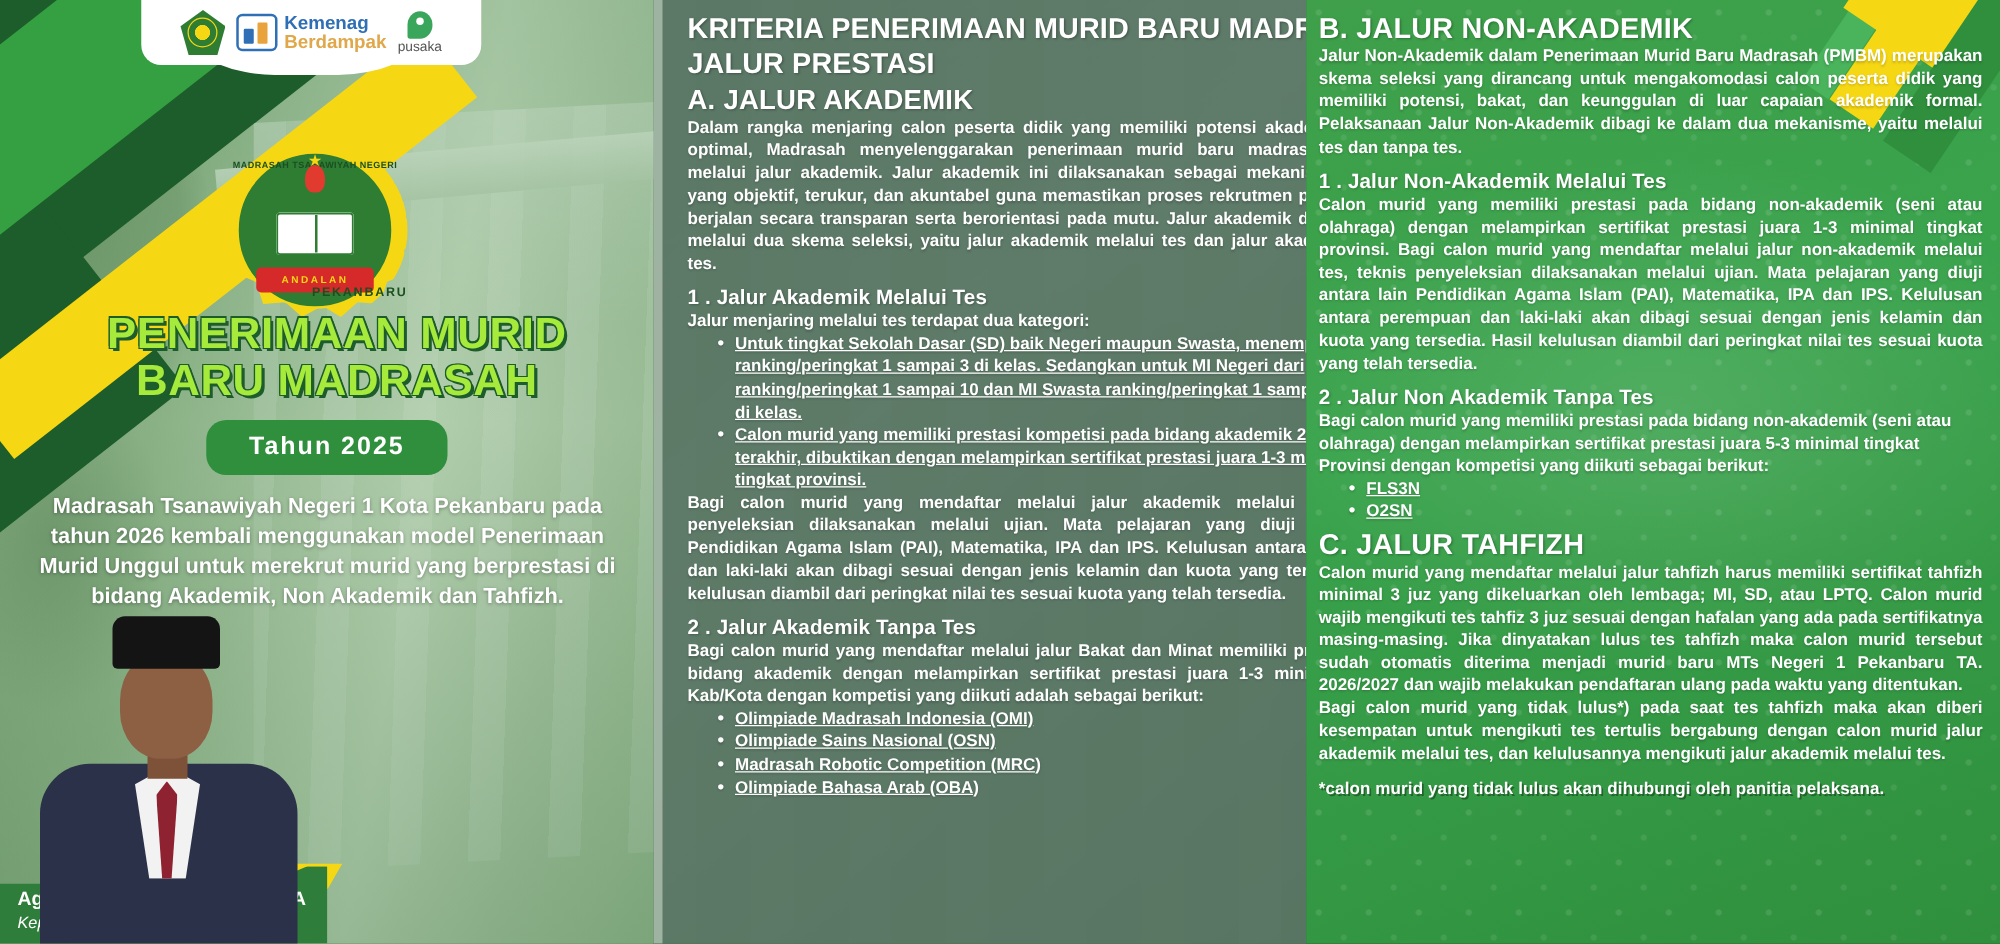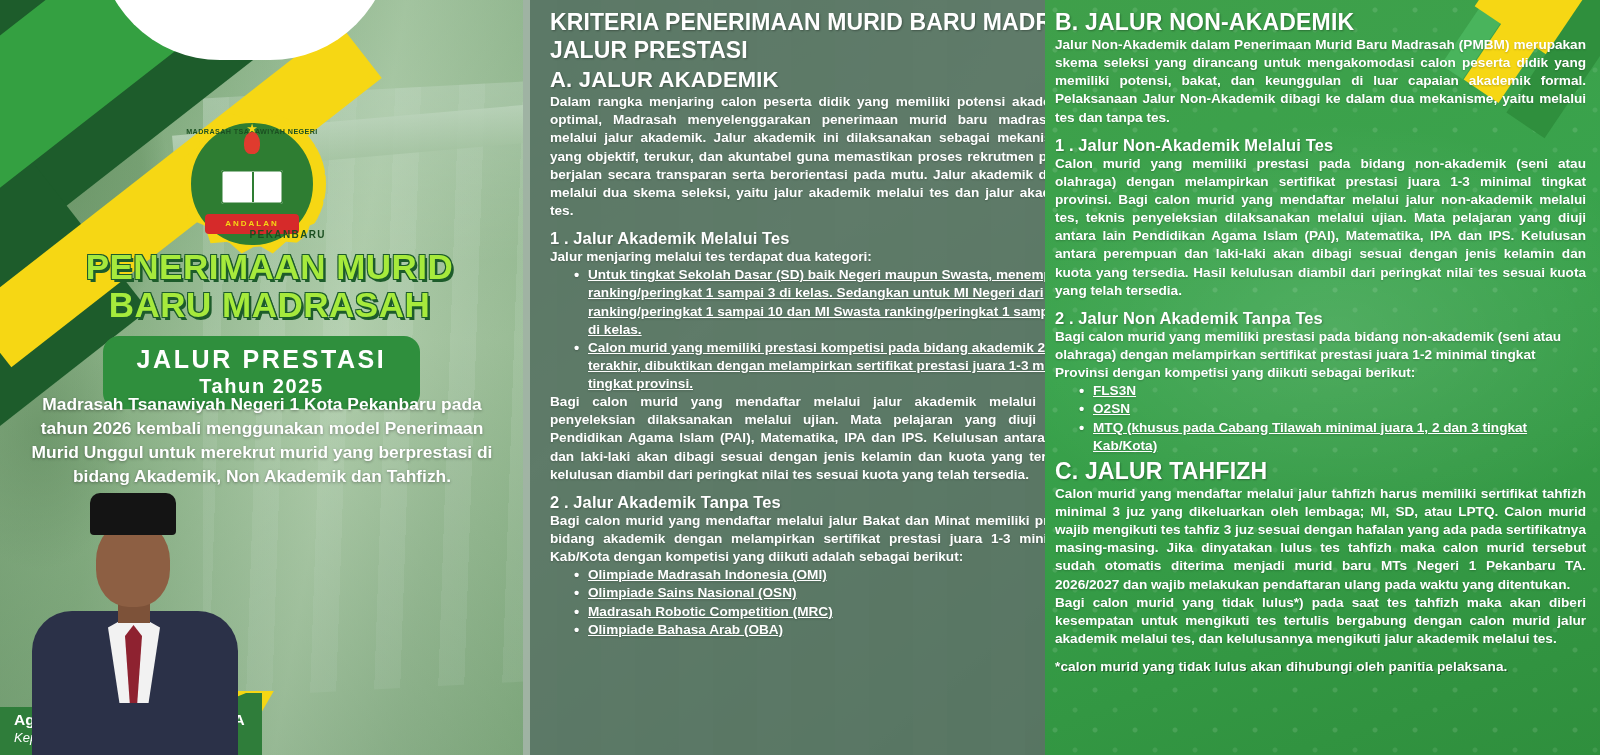--- a/index.html
+++ b/index.html
@@ -318,37 +318,54 @@
     <div class="bldg"></div>
     <div class="bldg-roof"></div>
     <div class="photo-tint"></div>
 
     <div class="deco-dkgreen-tl"></div>
     <div class="deco-dk2"></div>
     <div class="deco-mgreen-tl"></div>
     <div class="deco-yellow-tl"></div>
     <div class="deco-white-circle"></div>
 
+    <div class="logo-strip">
+      <div class="kemenag-seal">
+        <div class="pent">
+            <div class="inner"></div>
+          </div>
+      </div>
+      <div class="kemenag-wordmark">
+        <div class="kemenag-icon"></div>
+        <div class="kemenag-text">
+          <div class="k1">Kemenag</div>
+          <div class="k2">Berdampak</div>
+        </div>
+      </div>
+      <div class="pusaka-logo">
+        <div class="pusaka-mark"></div>
+        <div class="pt">pusaka</div>
+      </div>
+    </div>
 
     <div class="school-logo">
       <div class="ring-outer"></div>
       <div class="ring-inner"></div>
       <div class="logo-arc-top">MADRASAH TSANAWIYAH NEGERI</div>
       <div class="star">★</div>
       <div class="flame"></div>
       <div class="book"></div>
       <div class="ribbon">ANDALAN</div>
       <div class="logo-arc-bot">PEKANBARU</div>
     </div>
 
     <div class="title-block">
       <div class="title-main">PENERIMAAN MURID</div>
       <div class="title-main">BARU MADRASAH</div>
       <div class="pill">
-        <div class="p1">JALUR PRESTASI</div>
         <div class="p2">Tahun 2025</div>
       </div>
     </div>
 
     <div class="lead-text">Madrasah Tsanawiyah Negeri 1 Kota Pekanbaru pada tahun 2026 kembali menggunakan model Penerimaan Murid Unggul untuk merekrut murid yang berprestasi di bidang Akademik, Non Akademik dan Tahfizh.</div>
 
     <div class="portrait">
       <div class="p-body"></div>
       <div class="p-shirt"></div>
       <div class="p-tie"></div>
@@ -402,25 +419,24 @@
     <div class="deco-g-tr"></div>
 
     <div class="right-content">
       <h2 class="sec sec-r">B. JALUR NON-AKADEMIK</h2>
       <p class="body">Jalur Non-Akademik dalam Penerimaan Murid Baru Madrasah (PMBM) merupakan skema seleksi yang dirancang untuk mengakomodasi calon peserta didik yang memiliki potensi, bakat, dan keunggulan di luar capaian akademik formal. Pelaksanaan Jalur Non-Akademik dibagi ke dalam dua mekanisme, yaitu melalui tes dan tanpa tes.</p>
 
       <h3 class="sub">1 . Jalur Non-Akademik Melalui Tes</h3>
       <p class="body">Calon murid yang memiliki prestasi pada bidang non-akademik (seni atau olahraga) dengan melampirkan sertifikat prestasi juara 1-3 minimal tingkat provinsi. Bagi calon murid yang mendaftar melalui jalur non-akademik melalui tes, teknis penyeleksian dilaksanakan melalui ujian. Mata pelajaran yang diuji antara lain Pendidikan Agama Islam (PAI), Matematika, IPA dan IPS. Kelulusan antara perempuan dan laki-laki akan dibagi sesuai dengan jenis kelamin dan kuota yang tersedia. Hasil kelulusan diambil dari peringkat nilai tes sesuai kuota yang telah tersedia.</p>
 
       <h3 class="sub">2 . Jalur Non Akademik Tanpa Tes</h3>
-      <p class="body left">Bagi calon murid yang memiliki prestasi pada bidang non-akademik (seni atau olahraga) dengan melampirkan sertifikat prestasi juara 1-2 minimal tingkat Provinsi dengan kompetisi yang diikuti sebagai berikut:</p>
+      <p class="body left">Bagi calon murid yang memiliki prestasi pada bidang non-akademik (seni atau olahraga) dengan melampirkan sertifikat prestasi juara 5-3 minimal tingkat Provinsi dengan kompetisi yang diikuti sebagai berikut:</p>
       <ul class="bullets">
         <li>FLS3N</li>
         <li>O2SN</li>
-        <li>MTQ (khusus pada Cabang Tilawah minimal juara 1, 2 dan 3 tingkat Kab/Kota)</li>
       </ul>
 
       <h2 class="sec sec-r">C. JALUR TAHFIZH</h2>
       <p class="body"> Calon murid yang mendaftar melalui jalur tahfizh harus memiliki sertifikat tahfizh minimal 3 juz yang dikeluarkan oleh lembaga; MI, SD, atau LPTQ. Calon murid wajib mengikuti tes tahfiz 3 juz sesuai dengan hafalan yang ada pada sertifikatnya masing-masing. Jika dinyatakan lulus tes tahfizh maka calon murid tersebut sudah otomatis diterima menjadi murid baru MTs Negeri 1 Pekanbaru TA. 2026/2027 dan wajib melakukan pendaftaran ulang pada waktu yang ditentukan.</p>
       <p class="body">Bagi calon murid yang tidak lulus*) pada saat tes tahfizh maka akan diberi kesempatan untuk mengikuti tes tertulis bergabung dengan calon murid jalur akademik melalui tes, dan kelulusannya mengikuti jalur akademik melalui tes.</p>
       <div class="footnote">*calon murid yang tidak lulus akan dihubungi oleh panitia pelaksana.</div>
     </div>
   </div>
 
 </div>

